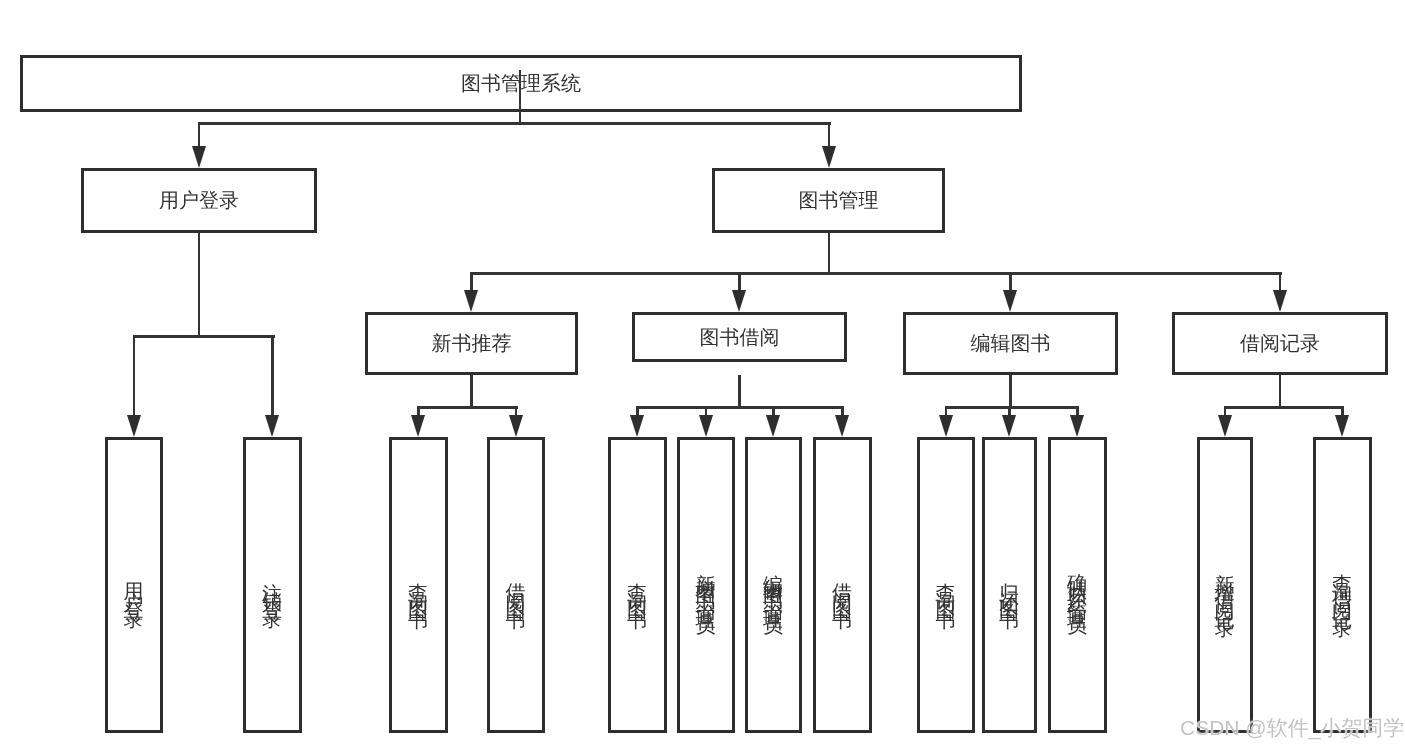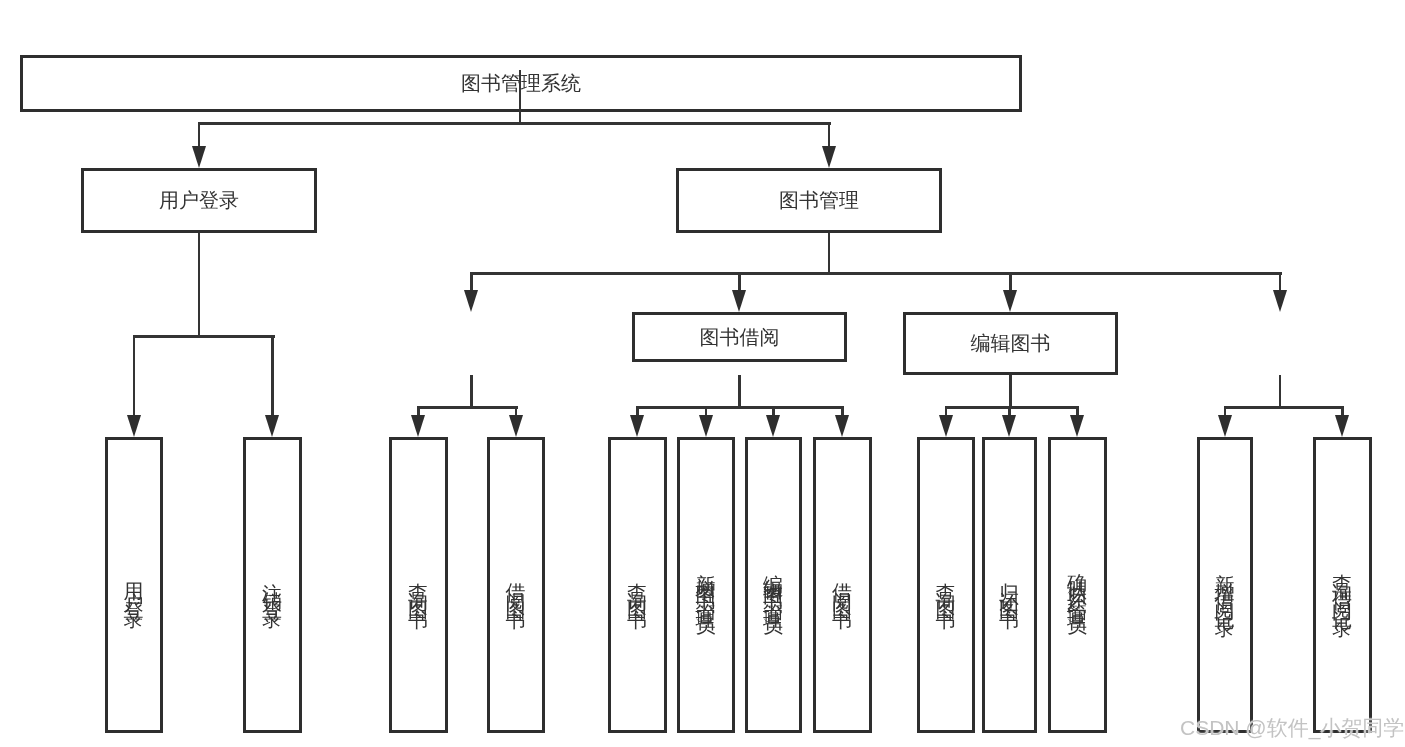--- a/index.html
+++ b/index.html
@@ -55,42 +55,44 @@
   <div class="node" style="left:20px;top:13px;width:1002px;height:57px;margin-top:42px;">图书管理系统</div>
 
   <div class="vline" style="left:518.7px;top:70px;height:52px;"></div>
   <div class="hline" style="left:197.7px;top:122px;width:633px;"></div>
   <div class="vline" style="left:197.7px;top:122px;height:28px;"></div>
   <div class="arrow" style="left:191.5px;top:146px;"></div>
   <div class="vline" style="left:827.7px;top:122px;height:28px;"></div>
   <div class="arrow" style="left:821.5px;top:146px;"></div>
 
   <div class="node" style="left:81px;top:168px;width:236px;height:65px;">用户登录</div>
-  <div class="node" style="left:676px;top:168px;width:266px;height:65px;padding-left:20px;">图书管理</div>
+  <div class="node" style="left:712px;top:168px;width:233px;height:65px;padding-left:20px;">图书管理</div>
 
   <div class="vline" style="left:197.7px;top:233px;height:102px;"></div>
   <div class="hline" style="left:132.7px;top:335px;width:142px;"></div>
   <div class="vline" style="left:132.7px;top:335px;height:84px;"></div>
   <div class="arrow" style="left:126.5px;top:415px;"></div>
   <div class="vline" style="left:271.2px;top:335px;height:84px;"></div>
   <div class="arrow" style="left:265px;top:415px;"></div>
 
   <div class="vline" style="left:827.7px;top:233px;height:41px;"></div>
   <div class="hline" style="left:470.2px;top:272px;width:812px;"></div>
   <div class="vline" style="left:470.2px;top:272px;height:22px;"></div>
   <div class="arrow" style="left:464px;top:290px;"></div>
   <div class="vline" style="left:738.2px;top:272px;height:22px;"></div>
   <div class="arrow" style="left:732px;top:290px;"></div>
   <div class="vline" style="left:1009.2px;top:272px;height:22px;"></div>
   <div class="arrow" style="left:1003px;top:290px;"></div>
   <div class="vline" style="left:1278.7px;top:272px;height:22px;"></div>
   <div class="arrow" style="left:1272.5px;top:290px;"></div>
 
+  <div class="node" style="left:365px;top:312px;width:213px;height:63px;">新书推荐</div>
   <div class="node" style="left:632px;top:312px;width:215px;height:50px;">图书借阅</div>
   <div class="node" style="left:903px;top:312px;width:215px;height:63px;">编辑图书</div>
+  <div class="node" style="left:1172px;top:312px;width:216px;height:63px;">借阅记录</div>
 
   <div class="vline" style="left:470.2px;top:375px;height:33px;"></div>
   <div class="hline" style="left:417.2px;top:406px;width:101px;"></div>
   <div class="vline" style="left:417.2px;top:406px;height:15px;"></div>
   <div class="arrow" style="left:411px;top:415px;"></div>
   <div class="vline" style="left:514.7px;top:406px;height:15px;"></div>
   <div class="arrow" style="left:508.5px;top:415px;"></div>
 
   <div class="vline" style="left:738.2px;top:375px;height:33px;"></div>
   <div class="hline" style="left:636.2px;top:406px;width:208px;"></div>

